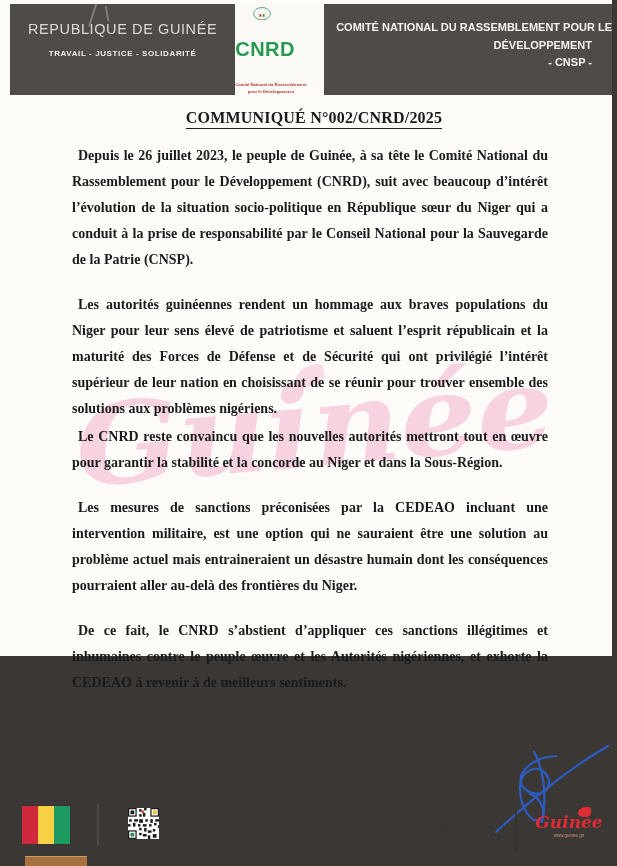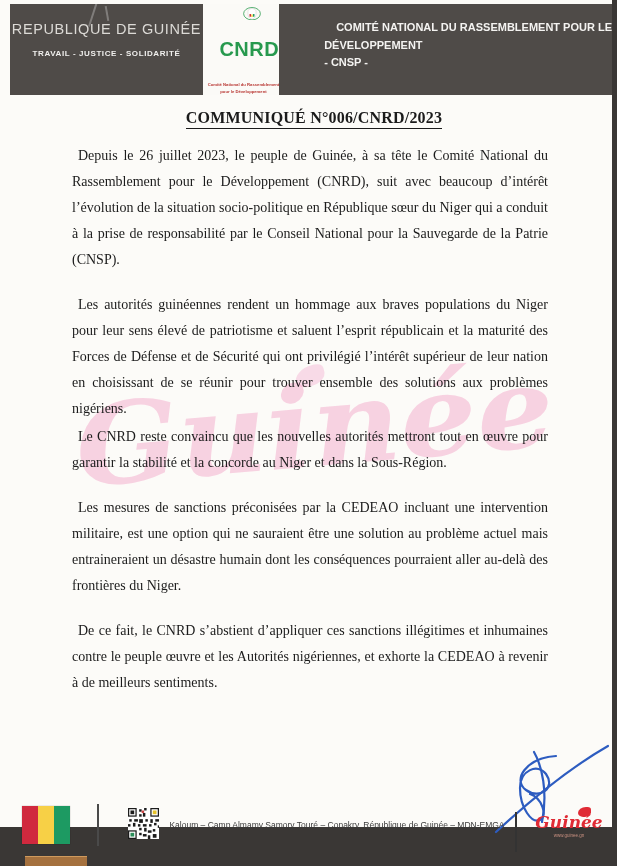--- a/index.html
+++ b/index.html
@@ -1,44 +1,44 @@
 <!DOCTYPE html>
 <html><head>
 <meta charset="utf-8">
 <style>
   html,body{margin:0;padding:0;}
   body{width:617px;height:866px;position:relative;overflow:hidden;background:#3a3735;
        font-family:"Liberation Serif",serif;}
-  .page{position:absolute;left:0;top:0;width:612px;height:827px;background:#fcfbf8;}
+  .page{position:absolute;left:0;top:0;width:612px;height:656px;background:#fcfbf8;}
 
   
   .hdr{position:absolute;left:10px;top:4px;width:602px;height:91px;background:#4f4b48;
        display:flex;overflow:hidden;}
   .hdr-left{width:238px;padding-top:17px;text-align:center;color:#dcdad6;
             font-family:"Liberation Sans",sans-serif;}
   .hdr-left .rep{font-size:14.5px;letter-spacing:.6px;}
   .hdr-left .motto{font-size:8px;font-weight:bold;letter-spacing:.6px;color:#f0efed;margin-top:12px;}
-  .hdr-logo{width:94px;background:#fbfaf7;display:flex;flex-direction:column;align-items:flex-end;
+  .hdr-logo{width:94px;background:#fbfaf7;display:flex;flex-direction:column;align-items:flex-start;
             padding-top:3px;box-sizing:border-box;gap:21px;}
   .cnrd-txt{font-family:"Liberation Sans",sans-serif;font-weight:bold;font-size:20px;
             color:#27994e;letter-spacing:.5px;line-height:1;margin-top:-2px;}
   .cnrd-cap{font-size:4.2px;color:#b83430;line-height:1.5;text-align:center;margin-top:2px;
             font-family:"Liberation Sans",sans-serif;font-weight:bold;}
   .hdr-right{flex:1;padding-top:15px;color:#f4f3f1;font-family:"Liberation Sans",sans-serif;
-             font-weight:bold;font-size:11px;line-height:1.6;margin-left:45px;}
+             font-weight:bold;font-size:11px;line-height:1.6;}
   .hdr-right .l1{white-space:nowrap;padding-left:12px;}
-  .hdr-right .l2,.hdr-right .l3{text-align:left;padding-right:20px;}
+  .hdr-right .l2,.hdr-right .l3{text-align:right;padding-right:20px;}
   .scratch{position:absolute;background:rgba(255,255,255,.28);width:1.5px;}
 
   
   .body-txt{position:absolute;left:10px;top:95px;width:602px;box-sizing:border-box;
             padding:0 56px 0 62px;color:#1b1b1b;}
   .title{text-align:center;margin:14px 0 16px 0;font-size:16px;font-weight:bold;}
   .title span{border-bottom:1.6px solid #1b1b1b;padding-bottom:2px;letter-spacing:.2px;}
-  .body-txt p{font-size:14px;line-height:26px;text-align:justify;margin:0 8px 2px 0;text-indent:6px;}
+  .body-txt p{font-size:14px;line-height:26px;text-align:justify;margin:0 8px 2px 0;text-indent:6px;font-weight:bold;}
   p.gap{margin-bottom:19px;}
 
   
   .wm{position:absolute;left:70px;top:382px;font-size:112px;font-style:italic;font-weight:bold;
       font-family:"DejaVu Serif",serif;color:#f191bd;opacity:.38;
       transform:rotate(-5deg) scaleX(1.08);transform-origin:left top;pointer-events:none;}
   .wm-bird{position:absolute;left:295px;top:366px;width:30px;height:20px;background:#f3a9cc;
       opacity:.4;border-radius:70% 30% 60% 40%;transform:rotate(-15deg);}
 
   
@@ -100,21 +100,21 @@
       <div class="l2">DÉVELOPPEMENT</div>
       <div class="l3">- CNSP -</div>
     </div>
   </div>
 
   <div class="wm-bird"></div>
   <div class="wm">Guinée</div>
 
   <div class="body-txt">
     <div class="title">
-      <span>COMMUNIQUÉ N°006/CNRD/2023</span>
+      <span>COMMUNIQUÉ N°002/CNRD/2025</span>
     </div>
     <p class="gap">Depuis le 26 juillet 2023, le peuple de Guinée, à sa tête le Comité National du Rassemblement pour le Développement (CNRD), suit avec beaucoup d’intérêt l’évolution de la situation socio-politique en République sœur du Niger qui a conduit à la prise de responsabilité par le Conseil National pour la Sauvegarde de la Patrie (CNSP).</p>
     <p>Les autorités guinéennes rendent un hommage aux braves populations du Niger pour leur sens élevé de patriotisme et saluent l’esprit républicain et la maturité des Forces de Défense et de Sécurité qui ont privilégié l’intérêt supérieur de leur nation en choisissant de se réunir pour trouver ensemble des solutions aux problèmes nigériens.</p>
     <p class="gap">Le CNRD reste convaincu que les nouvelles autorités mettront tout en œuvre pour garantir la stabilité et la concorde au Niger et dans la Sous-Région.</p>
     <p class="gap">Les mesures de sanctions préconisées par la CEDEAO incluant une intervention militaire, est une option qui ne sauraient être une solution au problème actuel mais entraineraient un désastre humain dont les conséquences pourraient aller au-delà des frontières du Niger.</p>
     <p>De ce fait, le CNRD s’abstient d’appliquer ces sanctions illégitimes et inhumaines contre le peuple œuvre et les Autorités nigériennes, et exhorte la CEDEAO à revenir à de meilleurs sentiments.</p>
   </div>
 
   <svg class="sig" width="132" height="110" viewBox="0 0 132 110">
     <g fill="none" stroke="#2d5cc0" stroke-width="2.2" stroke-linecap="round">

